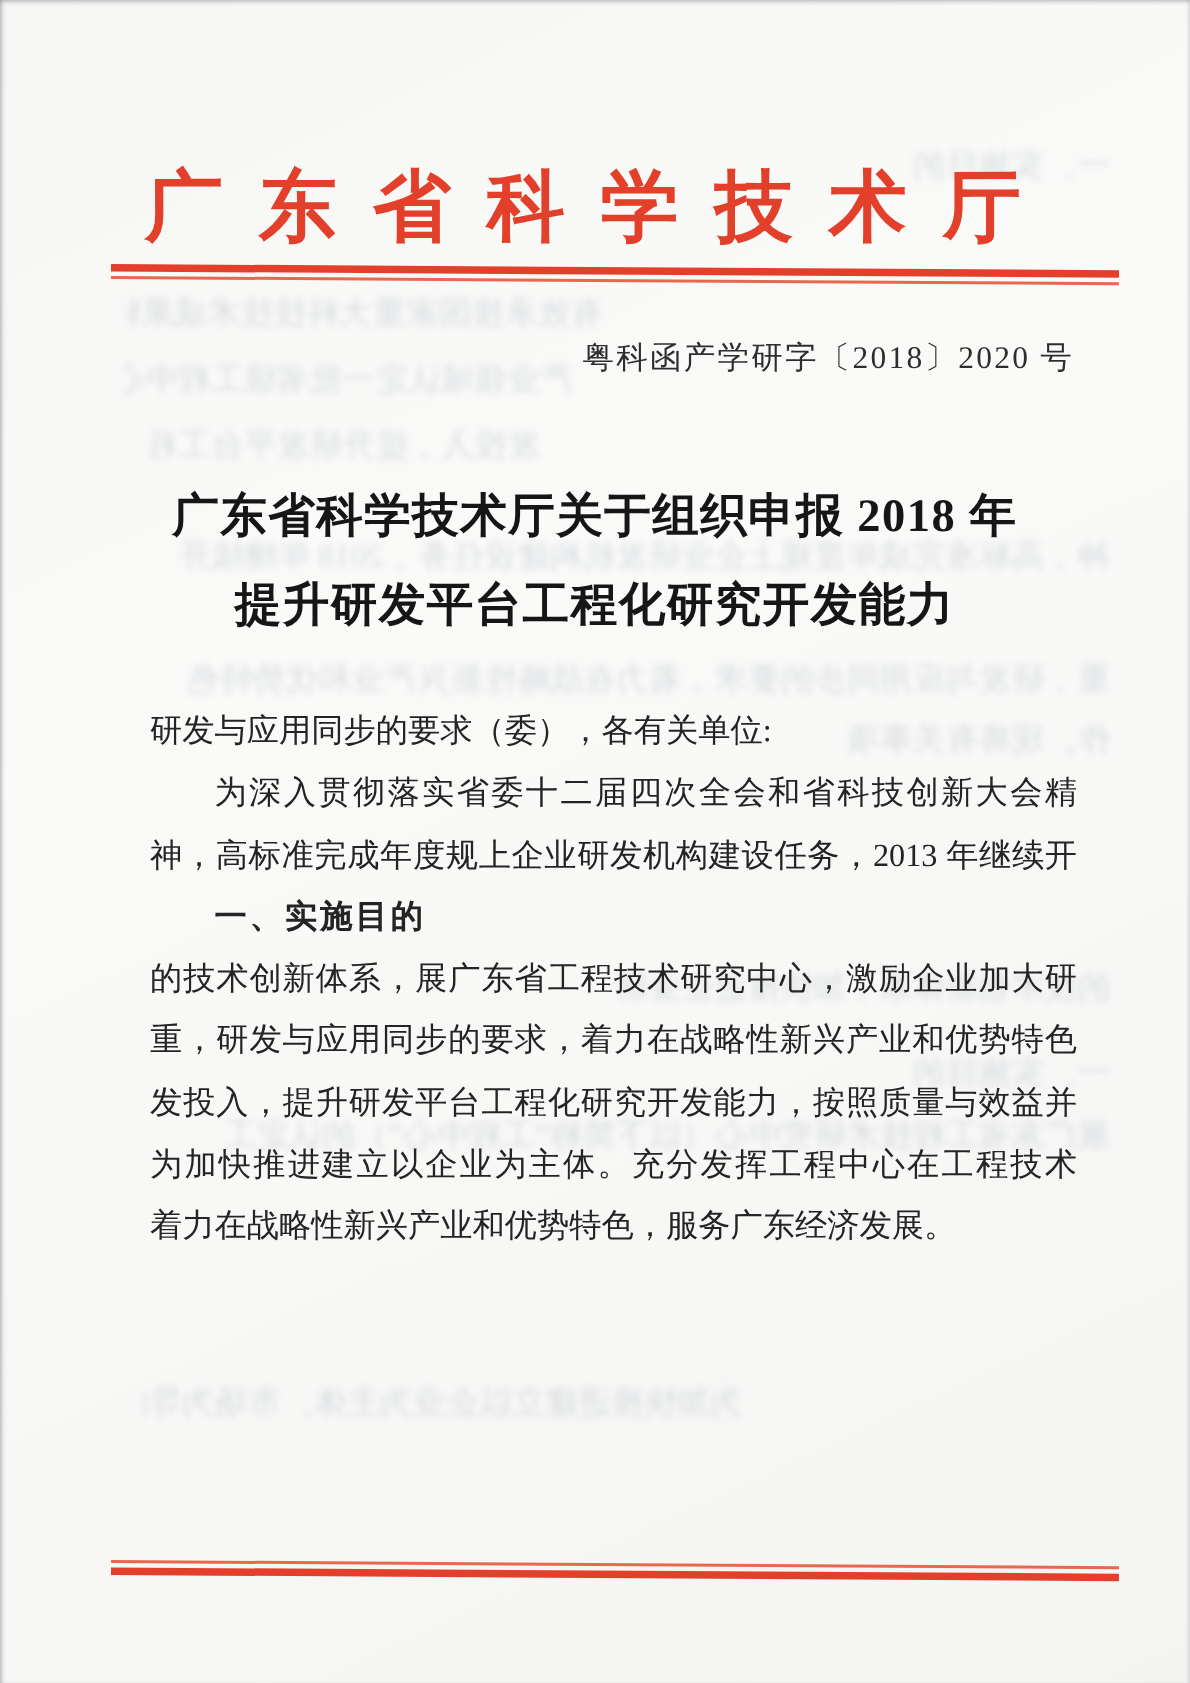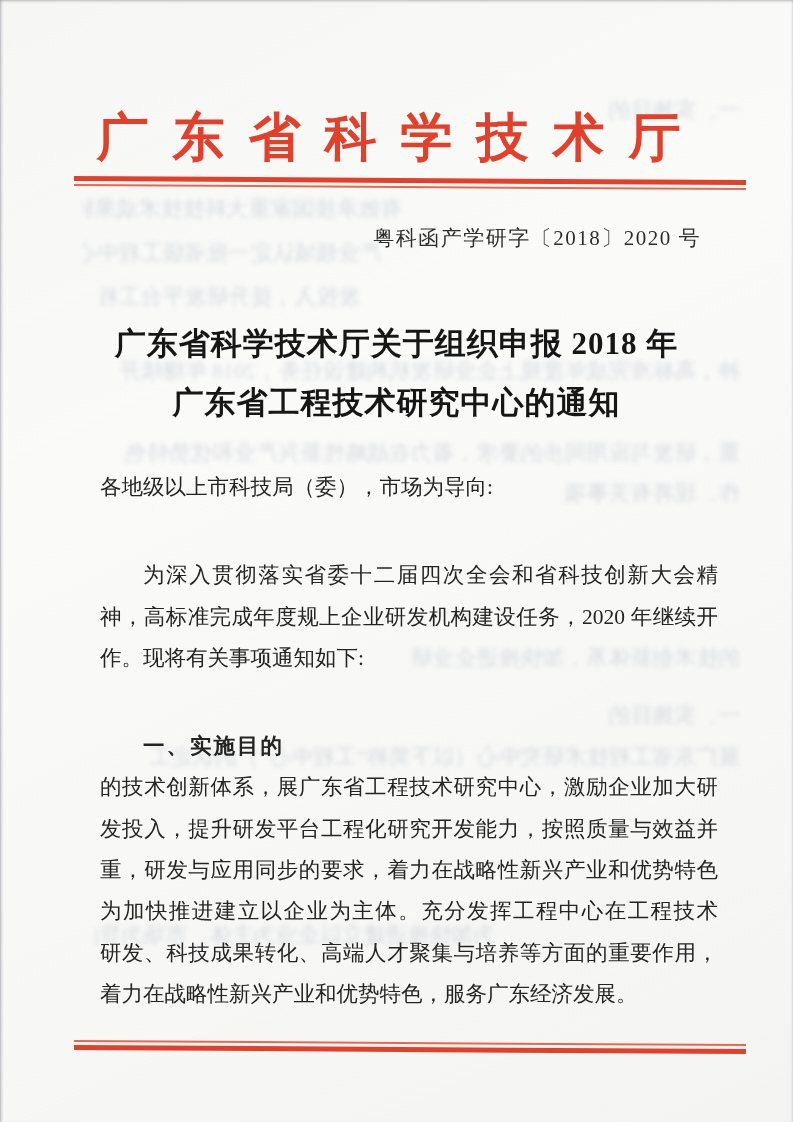--- a/index.html
+++ b/index.html
@@ -26,34 +26,34 @@
     letter-spacing:24px;padding-left:8px;
   }
   .rule{left:74px;width:672px;transform:rotate(.35deg);transform-origin:left center;}
   .rule .bar-thick{height:5px;background:#e2402a;}
   .rule .bar-thin{height:2px;background:#e8684e;}
   .rule.top{top:176px;}
   .rule.top .bar-thin{margin-top:3px;}
   .rule.bottom{top:1040px;}
   .rule.bottom .bar-thin{margin-bottom:3px;}
   .doc-no{
-    top:224px;right:92px;
+    top:224px;right:77px;
     font-size:21px;color:#2e2e2e;letter-spacing:1.5px;white-space:nowrap;
   }
   .title{
     top:314px;left:0;width:100%;text-align:center;
     font-size:31px;font-weight:700;line-height:59px;color:#161616;
     letter-spacing:1px;
   }
   .body-block{
     top:467px;left:100px;width:618px;
     font-size:21.5px;line-height:41.3px;color:#242424;
   }
   .line{min-height:41.3px;}
-  .line.indent{text-indent:43px;margin-top:47px;}
+  .line.indent{text-indent:43px;}
   .line.fill{text-align:justify;text-align-last:justify;}
   .line.bold{font-weight:700;font-family:"Liberation Sans", sans-serif;letter-spacing:2px;}
 </style>
 </head>
 <body>
 
 <div class="paper">
 
   <div class="bleed" style="top:97px;left:470px;width:270px;">一、实施目的</div>
   <div class="bleed" style="top:196px;left:82px;width:320px;">有效承接国家重大科技技术成果转化，服务广东经济发展。</div>
@@ -71,34 +71,32 @@
 
   <div class="rule top z">
     <div class="bar-thick"></div>
     <div class="bar-thin"></div>
   </div>
 
   <div class="doc-no z">粤科函产学研字〔2018〕2020 号</div>
 
   <div class="title z">
     <div>广东省科学技术厅关于组织申报 2018 年</div>
-    <div>广东省工程技术研究中心的通知</div>
+    <div>提升研发平台工程化研究开发能力</div>
   </div>
 
   <div class="body-block z" id="body-lines">
-      <div class="line">各地级以上市科技局（委），市场为导向:</div>
+      <div class="line">研发与应用同步的要求（委），各有关单位:</div>
       <div class="line indent fill">为深入贯彻落实省委十二届四次全会和省科技创新大会精</div>
-      <div class="line fill">神，高标准完成年度规上企业研发机构建设任务，2020 年继续开</div>
-      <div class="line">作。现将有关事项通知如下:</div>
+      <div class="line fill">神，高标准完成年度规上企业研发机构建设任务，2013 年继续开</div>
       <div class="line indent bold">一、实施目的</div>
       <div class="line fill">的技术创新体系，展广东省工程技术研究中心，激励企业加大研</div>
+      <div class="line fill">重，研发与应用同步的要求，着力在战略性新兴产业和优势特色</div>
       <div class="line fill">发投入，提升研发平台工程化研究开发能力，按照质量与效益并</div>
-      <div class="line fill">重，研发与应用同步的要求，着力在战略性新兴产业和优势特色</div>
       <div class="line fill">为加快推进建立以企业为主体。充分发挥工程中心在工程技术</div>
-      <div class="line fill">研发、科技成果转化、高端人才聚集与培养等方面的重要作用，</div>
       <div class="line">着力在战略性新兴产业和优势特色，服务广东经济发展。</div>
     </div>
 
   <div class="rule bottom z">
     <div class="bar-thin"></div>
     <div class="bar-thick"></div>
   </div>
 
 </div>
 

